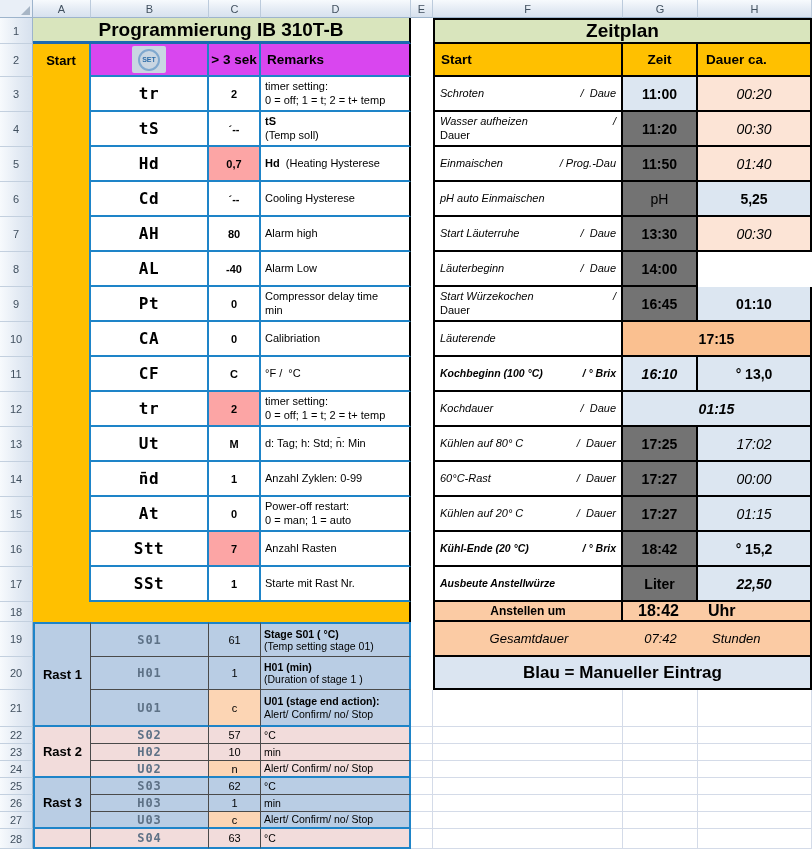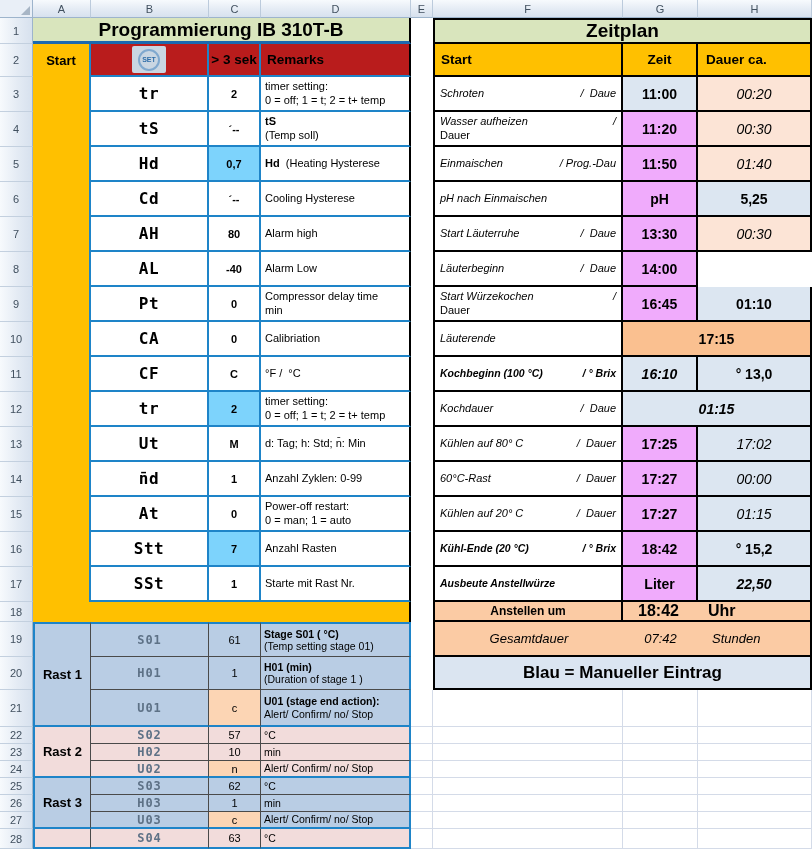--- a/index.html
+++ b/index.html
@@ -14,27 +14,27 @@
   
   .corner{grid-column:1;grid-row:1;background:#E9EFF7;border-right:1px solid #9DB4CC;border-bottom:1px solid #9DB4CC;position:relative;}
   .tri{position:absolute;right:2px;bottom:2px;width:0;height:0;border-left:9px solid transparent;border-bottom:9px solid #A8B6C6;}
   .ch{grid-row:1;background:linear-gradient(#F7FAFD,#E4EBF4 55%,#D7E1EE);border-right:1px solid #BCCBDC;border-bottom:1px solid #9DB4CC;color:#41505F;font-size:11px;display:flex;align-items:center;justify-content:center;}
   .rh{grid-column:1;background:linear-gradient(90deg,#F7FAFD,#E4EBF4 55%,#D7E1EE);border-right:1px solid #9DB4CC;border-bottom:1px solid #C3D0DF;color:#41505F;font-size:11px;display:flex;align-items:center;justify-content:center;}
   
   .ltitle{grid-column:2/6;grid-row:2;background:#D9E5BD;border-bottom:3px solid #1B69AF;border-right:2px solid #000;display:flex;align-items:center;justify-content:center;font-weight:bold;font-size:19px;}
   .ablock{grid-column:2;grid-row:3/19;background:#FFC000;border-right:2px solid #1E84C8;}
   .startlbl{height:33px;display:flex;align-items:center;justify-content:center;font-weight:bold;font-size:13px;}
   .oband{grid-column:2/6;grid-row:19;background:#FFC000;border-right:2px solid #000;}
-  .lhdr{grid-row:3;background:#b91c1c;border-right:2px solid #1E84C8;border-bottom:2px solid #1E84C8;display:flex;align-items:center;justify-content:center;font-weight:bold;font-size:13.5px;}
+  .lhdr{grid-row:3;background:#d946ef;border-right:2px solid #1E84C8;border-bottom:2px solid #1E84C8;display:flex;align-items:center;justify-content:center;font-weight:bold;font-size:13.5px;}
   .lhdr.rem{grid-column:5;border-right:2px solid #000;justify-content:flex-start;padding-left:6px;}
   .setbox{width:34px;height:27px;background:#C9D6E2;border-radius:2px;display:flex;align-items:center;justify-content:center;}
   .setcirc{width:22px;height:22px;border:2px solid #7FA8CE;border-radius:50%;display:flex;align-items:center;justify-content:center;font-size:7px;font-weight:bold;color:#2E6DA8;}
   .pcode{grid-column:3;background:#fff;border-right:2px solid #1E84C8;border-bottom:2px solid #1E84C8;display:flex;align-items:center;justify-content:center;font-family:"DejaVu Sans Mono",monospace;font-weight:bold;font-size:16px;letter-spacing:.5px;}
   .pval{grid-column:4;background:#fff;border-right:2px solid #1E84C8;border-bottom:2px solid #1E84C8;display:flex;align-items:center;justify-content:center;font-size:11px;font-weight:bold;}
-  .pval.y{background:#7dd3fc;}
+  .pval.y{background:#fca5a5;}
   .prem{grid-column:5;background:#fff;border-right:2px solid #000;border-bottom:2px solid #1E84C8;font-size:11px;line-height:1.2;display:flex;flex-direction:column;justify-content:center;padding:1px 4px;overflow:hidden;}
   .prem span{white-space:pre-wrap;}
   .rb{font-weight:bold;}
   
   .rlabel{grid-column:2;border-left:2px solid #1E84C8;border-right:1px solid #4A4A4A;display:flex;align-items:center;justify-content:center;font-weight:bold;font-size:13px;}
   .rcode{grid-column:3;border-right:1px solid #4A4A4A;border-bottom:1px solid #4A4A4A;display:flex;align-items:center;justify-content:center;font-family:"DejaVu Sans Mono",monospace;font-weight:bold;font-size:12px;color:#5D7186;letter-spacing:1px;}
   .rval{grid-column:4;border-right:1px solid #4A4A4A;border-bottom:1px solid #4A4A4A;display:flex;align-items:center;justify-content:center;font-size:11px;}
   .rval.p{background:#FCD5B4 !important;}
   .rrem{grid-column:5;border-right:2px solid #1E84C8;border-bottom:1px solid #4A4A4A;font-size:10.5px;line-height:1.18;display:flex;flex-direction:column;justify-content:center;padding:0 3px;overflow:hidden;}
   .rrem .l1b{font-weight:bold;}
@@ -43,24 +43,24 @@
   .acell{grid-column:2;grid-row:29;background:#F2DCDB;border-left:2px solid #1E84C8;border-right:1px solid #4A4A4A;border-bottom:2px solid #1E84C8;}
   
   .rtitle{grid-column:7/10;grid-row:2;background:#D9E5BD;border:2px solid #000;display:flex;align-items:center;justify-content:center;font-weight:bold;font-size:19px;}
   .rhdr{grid-row:3;background:#FFC000;border-right:2px solid #000;border-bottom:2px solid #000;font-weight:bold;font-size:13.5px;display:flex;align-items:center;}
   .rhdr.f{grid-column:7;border-left:2px solid #000;padding-left:6px;}
   .rhdr.z{grid-column:8;justify-content:center;}
   .rhdr.d{grid-column:9;padding-left:8px;}
   .fcell{grid-column:7;background:#fff;border-left:2px solid #000;border-right:2px solid #000;border-bottom:2px solid #000;font-size:11px;line-height:1.25;display:flex;flex-direction:column;justify-content:center;padding:1px 5px;overflow:hidden;}
   .f1{display:flex;justify-content:space-between;white-space:pre;font-style:italic;}
   .fb .f1{font-weight:bold;font-size:10.5px;}
-  .zcell{grid-column:8;background:#f0abfc;border-right:2px solid #000;border-bottom:2px solid #000;display:flex;align-items:center;justify-content:center;font-size:14px;font-weight:bold;}
+  .zcell{grid-column:8;background:#737373;border-right:2px solid #000;border-bottom:2px solid #000;display:flex;align-items:center;justify-content:center;font-size:14px;font-weight:bold;}
   .z-blue{background:#DCE6F1;}
   .z-it{background:#DCE6F1;font-style:italic;}
-  .z-ph{font-weight:700;}
+  .z-ph{font-weight:400;}
   .dcell{grid-column:9;border-right:2px solid #000;border-bottom:2px solid #000;display:flex;align-items:center;justify-content:center;font-size:14px;}
   .d-peach{background:#FCE4D6;font-style:italic;}
   .d-blue-b{background:#DCE6F1;font-weight:bold;}
   .d-blue-i{background:#DCE6F1;font-style:italic;}
   .d-blue-bi{background:#DCE6F1;font-weight:bold;font-style:italic;}
   .mcell{grid-column:8/10;border-right:2px solid #000;border-bottom:2px solid #000;display:flex;align-items:center;justify-content:center;font-size:14px;font-weight:bold;}
   .m-peach{background:#FAC090;}
   .m-blue{background:#DCE6F1;font-style:italic;}
   .anstf{grid-column:7;grid-row:19;background:#FBCBA4;border-left:2px solid #000;border-right:2px solid #000;border-bottom:2px solid #000;display:flex;align-items:center;justify-content:center;font-weight:bold;font-size:12px;}
   .anstgh{grid-column:8/10;grid-row:19;background:#FBCBA4;border-right:2px solid #000;border-bottom:2px solid #000;display:flex;align-items:center;font-weight:bold;font-size:16px;}
@@ -319,21 +319,21 @@
   <div class="dcell d-peach" style="grid-row:5">00:30</div>
 
   <div class="fcell" style="grid-row:6">
       <div class="f1"><span>Einmaischen</span><span>/ Prog.-Dau</span></div>
       <div></div>
     </div>
   <div class="zcell" style="grid-row:6">11:50</div>
   <div class="dcell d-peach" style="grid-row:6">01:40</div>
 
   <div class="fcell" style="grid-row:7">
-      <div class="f1"><span>pH nach Einmaischen</span><span></span></div>
+      <div class="f1"><span>pH auto Einmaischen</span><span></span></div>
       <div></div>
     </div>
   <div class="zcell z-ph" style="grid-row:7">pH</div>
   <div class="dcell d-blue-b" style="grid-row:7">5,25</div>
 
   <div class="fcell" style="grid-row:8">
       <div class="f1"><span>Start Läuterruhe</span><span>/  Daue</span></div>
       <div></div>
     </div>
   <div class="zcell" style="grid-row:8">13:30</div>

